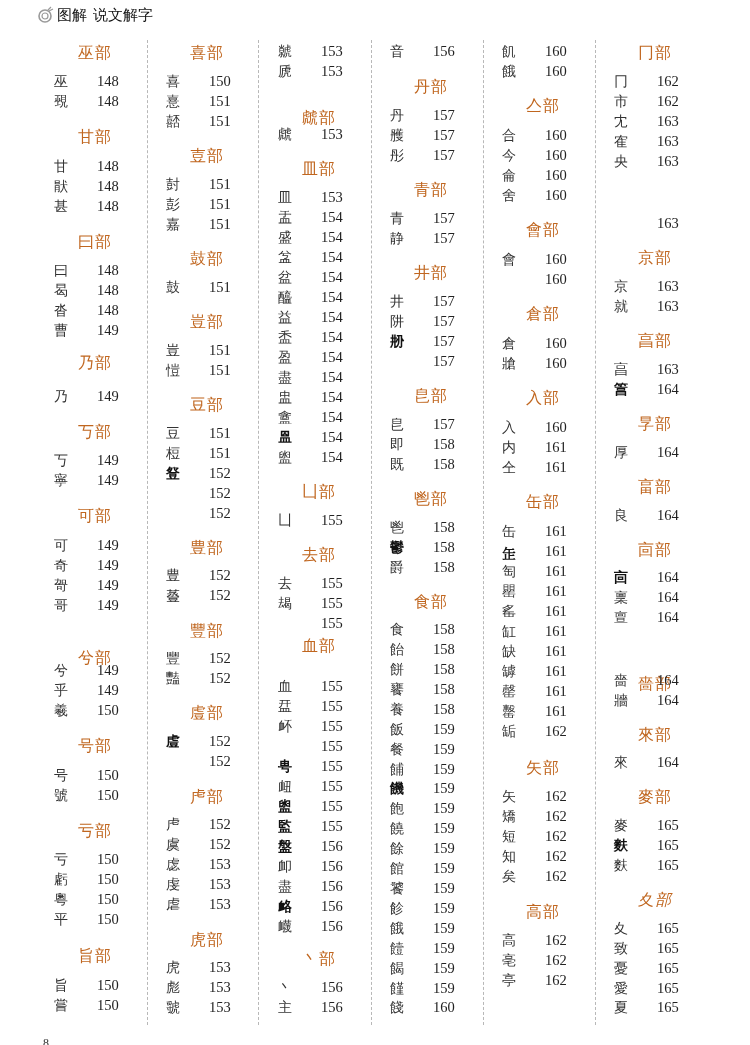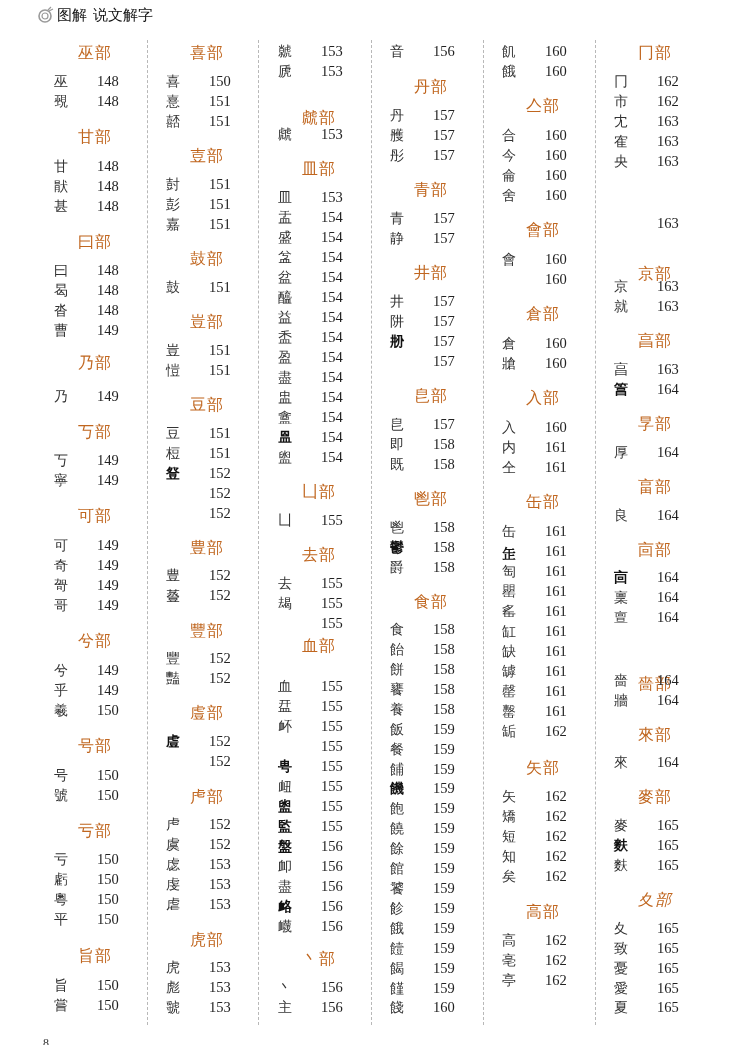--- a/index.html
+++ b/index.html
@@ -97,21 +97,21 @@
         <span class="pg">149</span>
       </div>
       <div class="entry" style="top: 577px;">
         <span class="ch">哿</span>
         <span class="pg">149</span>
       </div>
       <div class="entry" style="top: 597px;">
         <span class="ch">哥</span>
         <span class="pg">149</span>
       </div>
-      <div class="sec-title" style="top: 631px;">兮部</div>
+      <div class="sec-title" style="top: 648px;">兮部</div>
       <div class="entry" style="top: 662px;">
         <span class="ch">兮</span>
         <span class="pg">149</span>
       </div>
       <div class="entry" style="top: 682px;">
         <span class="ch">乎</span>
         <span class="pg">149</span>
       </div>
       <div class="entry" style="top: 702px;">
         <span class="ch">羲</span>
@@ -738,21 +738,21 @@
       </div>
       <div class="entry" style="top: 153px;">
         <span class="ch">央</span>
         <span class="pg">163</span>
       </div>
       <div class="sec-title" style="top: 186px;">𩫏部</div>
       <div class="entry" style="top: 215px;">
         <span class="ch bold">𩫏</span>
         <span class="pg">163</span>
       </div>
-      <div class="sec-title" style="top: 264px;">京部</div>
+      <div class="sec-title" style="top: 248px;">京部</div>
       <div class="entry" style="top: 278px;">
         <span class="ch">京</span>
         <span class="pg">163</span>
       </div>
       <div class="entry" style="top: 298px;">
         <span class="ch">就</span>
         <span class="pg">163</span>
       </div>
       <div class="sec-title" style="top: 331px;">亯部</div>
       <div class="entry" style="top: 361px;">

